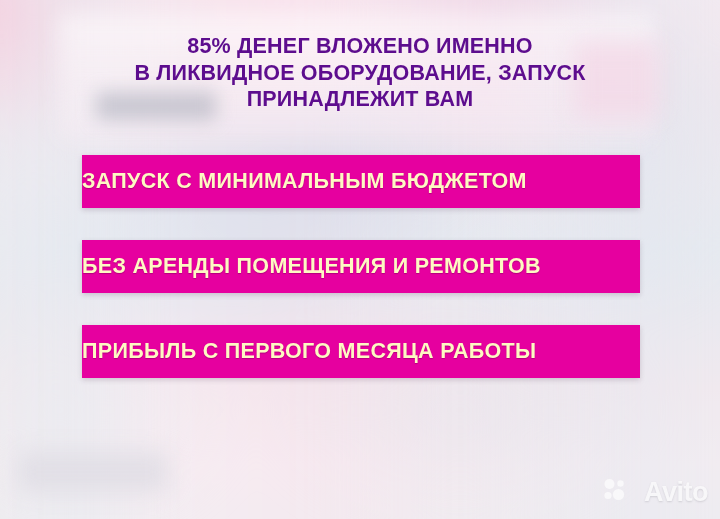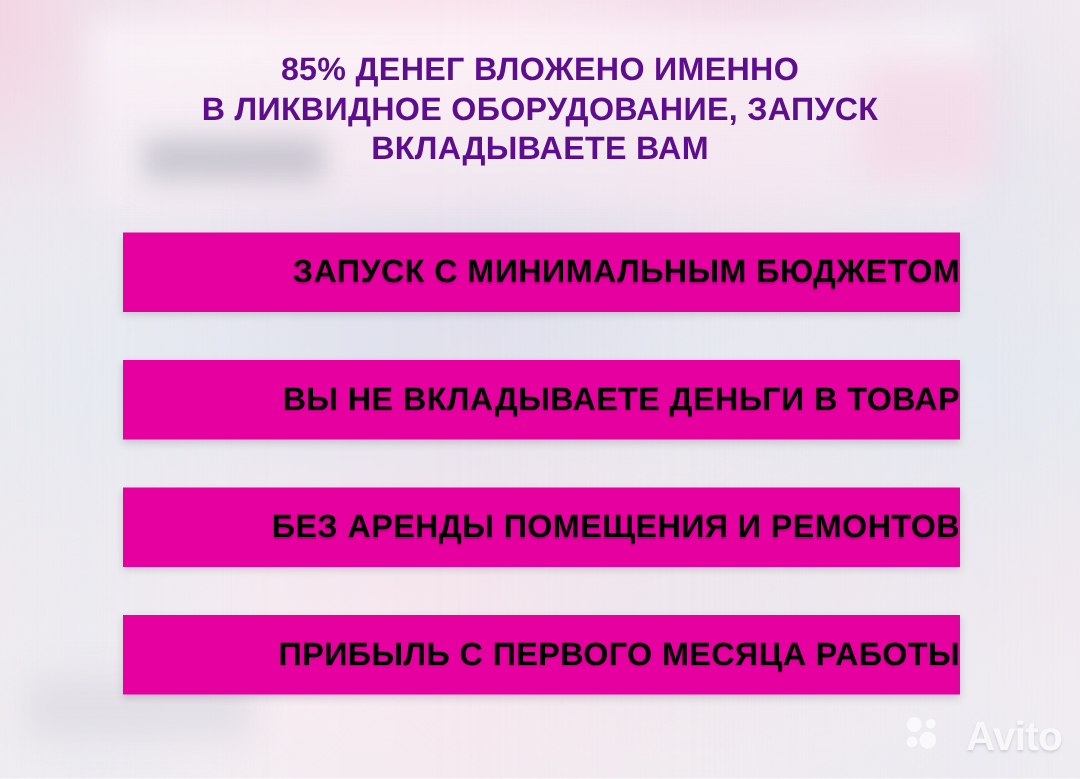--- a/index.html
+++ b/index.html
@@ -132,22 +132,22 @@
     height: 53px;
     margin-bottom: 32px;
     background: #e6009f;
     display: flex;
     align-items: center;
     box-shadow: 0 2px 5px rgba(90,60,90,0.22);
   }
   .bar:last-child { margin-bottom: 0; }
   .bar-label {
     width: 100%;
-    text-align: right;
-    color: #000000;
+    text-align: left;
+    color: #fef9c3;
     font-weight: bold;
     font-size: 21.5px;
     letter-spacing: 0.3px;
     white-space: nowrap;
     text-shadow: 0 1px 1px rgba(120,0,85,0.45);
   }
 
   
   .watermark {
     position: absolute;
@@ -180,29 +180,26 @@
   <div class="bg-layer bg-blotches"></div>
   <div class="bg-layer bg-vert-bands"></div>
   <div class="bg-card"></div>
   <div class="bg-smudge-a"></div>
   <div class="bg-smudge-b"></div>
   <div class="bg-smudge-c"></div>
 
   <div class="headline">
     <span class="hl-line">85% ДЕНЕГ ВЛОЖЕНО ИМЕННО</span>
     <span class="hl-line">В ЛИКВИДНОЕ ОБОРУДОВАНИЕ, ЗАПУСК</span>
-    <span class="hl-line">ВКЛАДЫВАЕТЕ ВАМ</span>
+    <span class="hl-line">ПРИНАДЛЕЖИТ ВАМ</span>
   </div>
 
   <div class="bars">
     <div class="bar">
       <span class="bar-label">ЗАПУСК С МИНИМАЛЬНЫМ БЮДЖЕТОМ</span>
-    </div>
-    <div class="bar">
-      <span class="bar-label">ВЫ НЕ ВКЛАДЫВАЕТЕ ДЕНЬГИ В ТОВАР</span>
     </div>
     <div class="bar">
       <span class="bar-label">БЕЗ АРЕНДЫ ПОМЕЩЕНИЯ И РЕМОНТОВ</span>
     </div>
     <div class="bar">
       <span class="bar-label">ПРИБЫЛЬ С ПЕРВОГО МЕСЯЦА РАБОТЫ</span>
     </div>
   </div>
 
   <div class="watermark">

